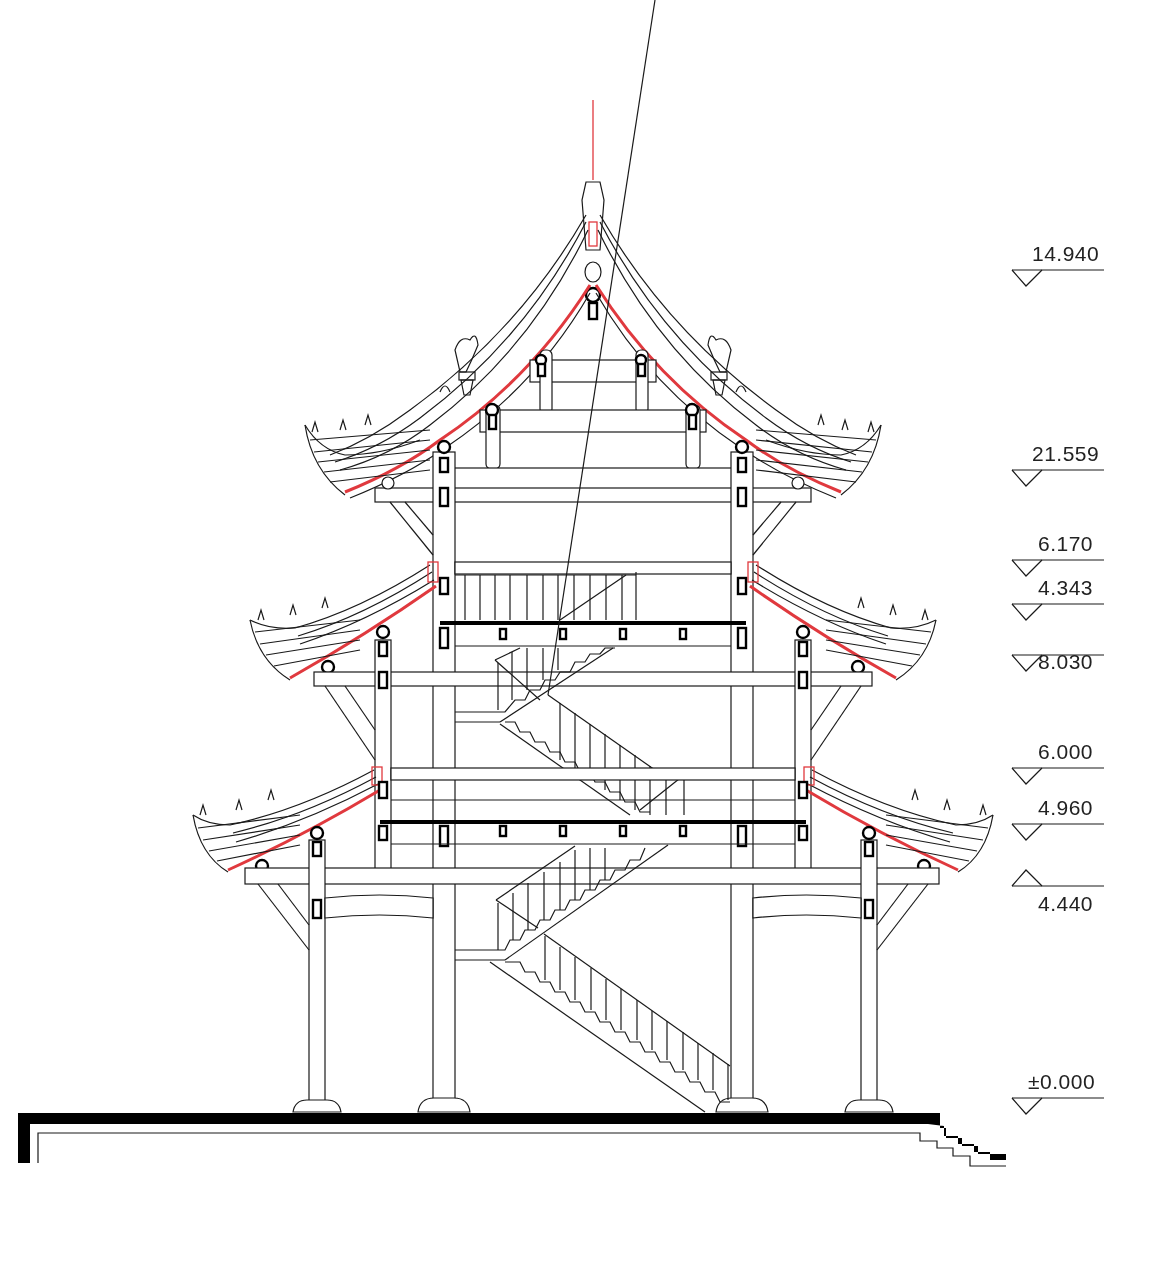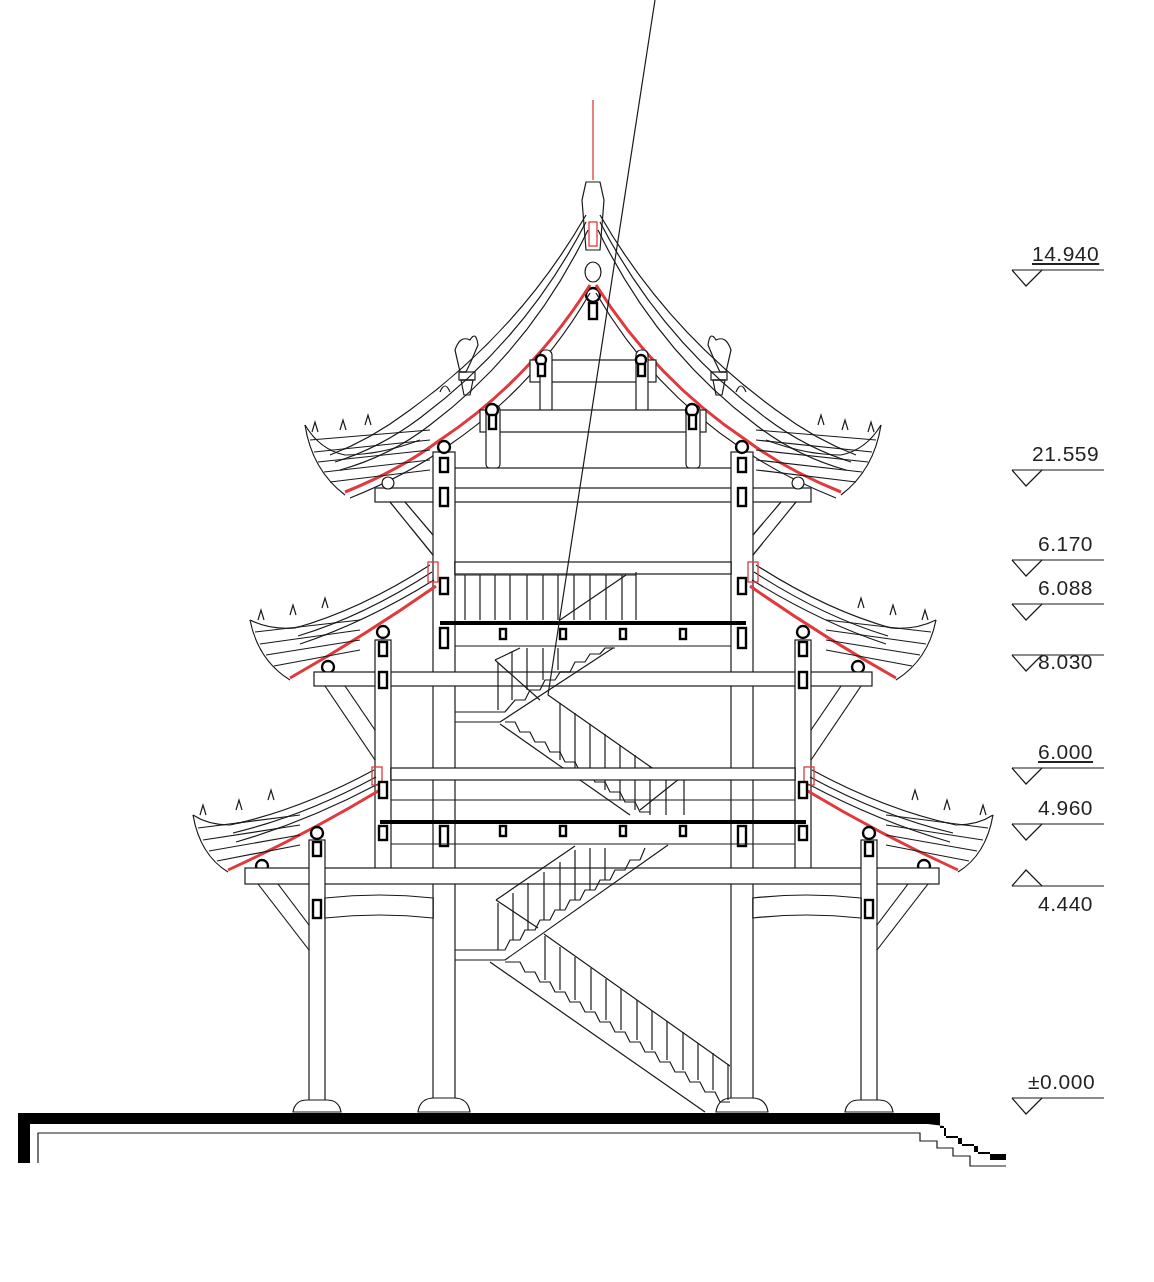--- a/index.html
+++ b/index.html
@@ -394,21 +394,21 @@
         <polyline points="1012,886 1026,870 1042,886"></polyline>
         <line x1="1012" y1="886" x2="1104" y2="886"></line>
       </g>
     <g>
         <polyline points="1012,1098 1026,1114 1042,1098"></polyline>
         <line x1="1012" y1="1098" x2="1104" y2="1098"></line>
       </g>
   </g>
 </svg>
 
-<div class="elev-label" style="left:1032px; top:242px;text-decoration:underline;">14.940</div>
+<div class="elev-label" style="left:1032px; top:242px;">14.940</div>
 <div class="elev-label" style="left:1032px; top:442px;">21.559</div>
 <div class="elev-label" style="left:1038px; top:532px;">6.170</div>
-<div class="elev-label" style="left:1038px; top:576px;">6.088</div>
+<div class="elev-label" style="left:1038px; top:576px;">4.343</div>
 <div class="elev-label" style="left:1038px; top:627px;margin-top:23px;">8.030</div>
-<div class="elev-label" style="left:1038px; top:740px;text-decoration:underline;">6.000</div>
+<div class="elev-label" style="left:1038px; top:740px;">6.000</div>
 <div class="elev-label" style="left:1038px; top:796px;">4.960</div>
 <div class="elev-label" style="left:1038px; top:892px;">4.440</div>
 <div class="elev-label" style="left:1028px; top:1070px;">±0.000</div>
 
 </body></html>

